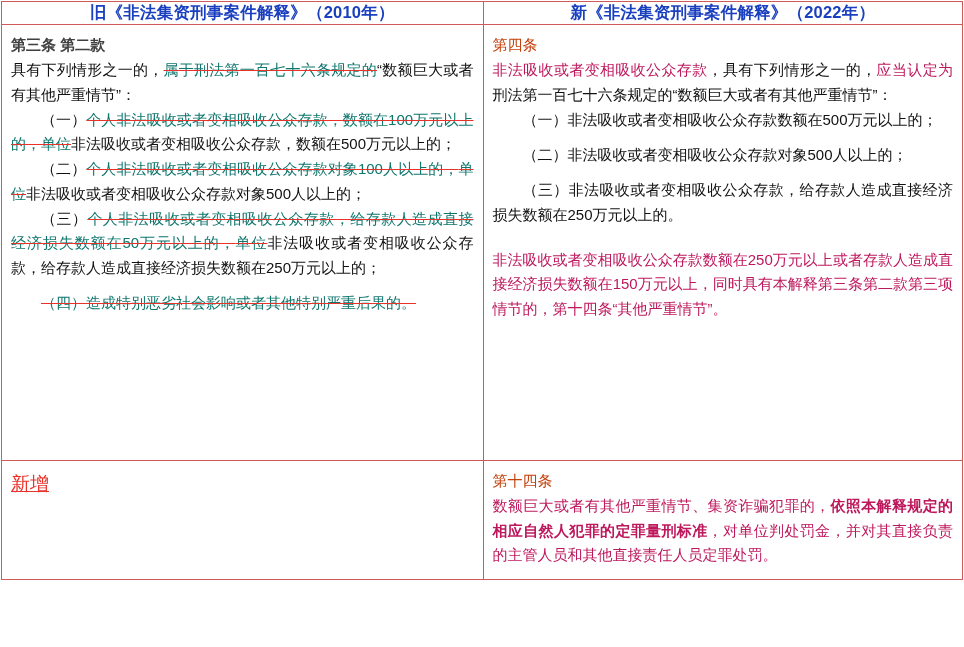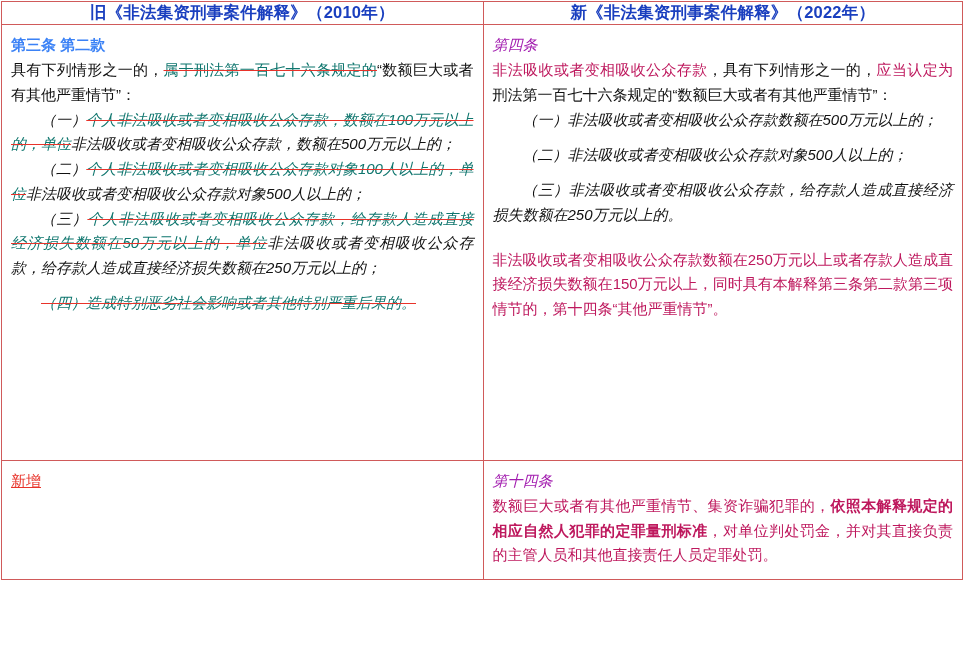--- a/index.html
+++ b/index.html
@@ -39,37 +39,37 @@
   .cellbox {
     padding: 8px 9px 10px 9px;
     font-size: 15px;
     line-height: 1.62;
     color: #111111;
   }
   .cellbox p {
     margin: 0 0 1px 0;
     text-align: justify;
   }
-  .indent { text-indent: 2em; font-style: italic; }
+  .indent { text-indent: 2em; }
   .red { color: #be185d; }
-  .redhead { color: #3b82f6; font-weight: bold; }
-  .blue { color: #a21caf; font-style: italic; }
+  .redhead { color: #404040; font-weight: bold; }
+  .blue { color: #c2410c; }
   .strike {
     color: #0f766e;
     text-decoration: line-through;
     text-decoration-color: #e8332a;
   }
   .bold { font-weight: bold; }
   .rowtall-left { height: 435px; }
   .rowlast-left { height: 118px; }
   .new-label {
     color: #e8332a;
     text-decoration: underline;
     text-decoration-color: #e8332a;
-    font-size: 15px;
+    font-size: 19px;
   }
   .spacer { height: 10px; }
 </style>
 </head>
 <body>
 
 <table class="cmp">
   <colgroup>
     <col class="col-left">
     <col class="col-right">

